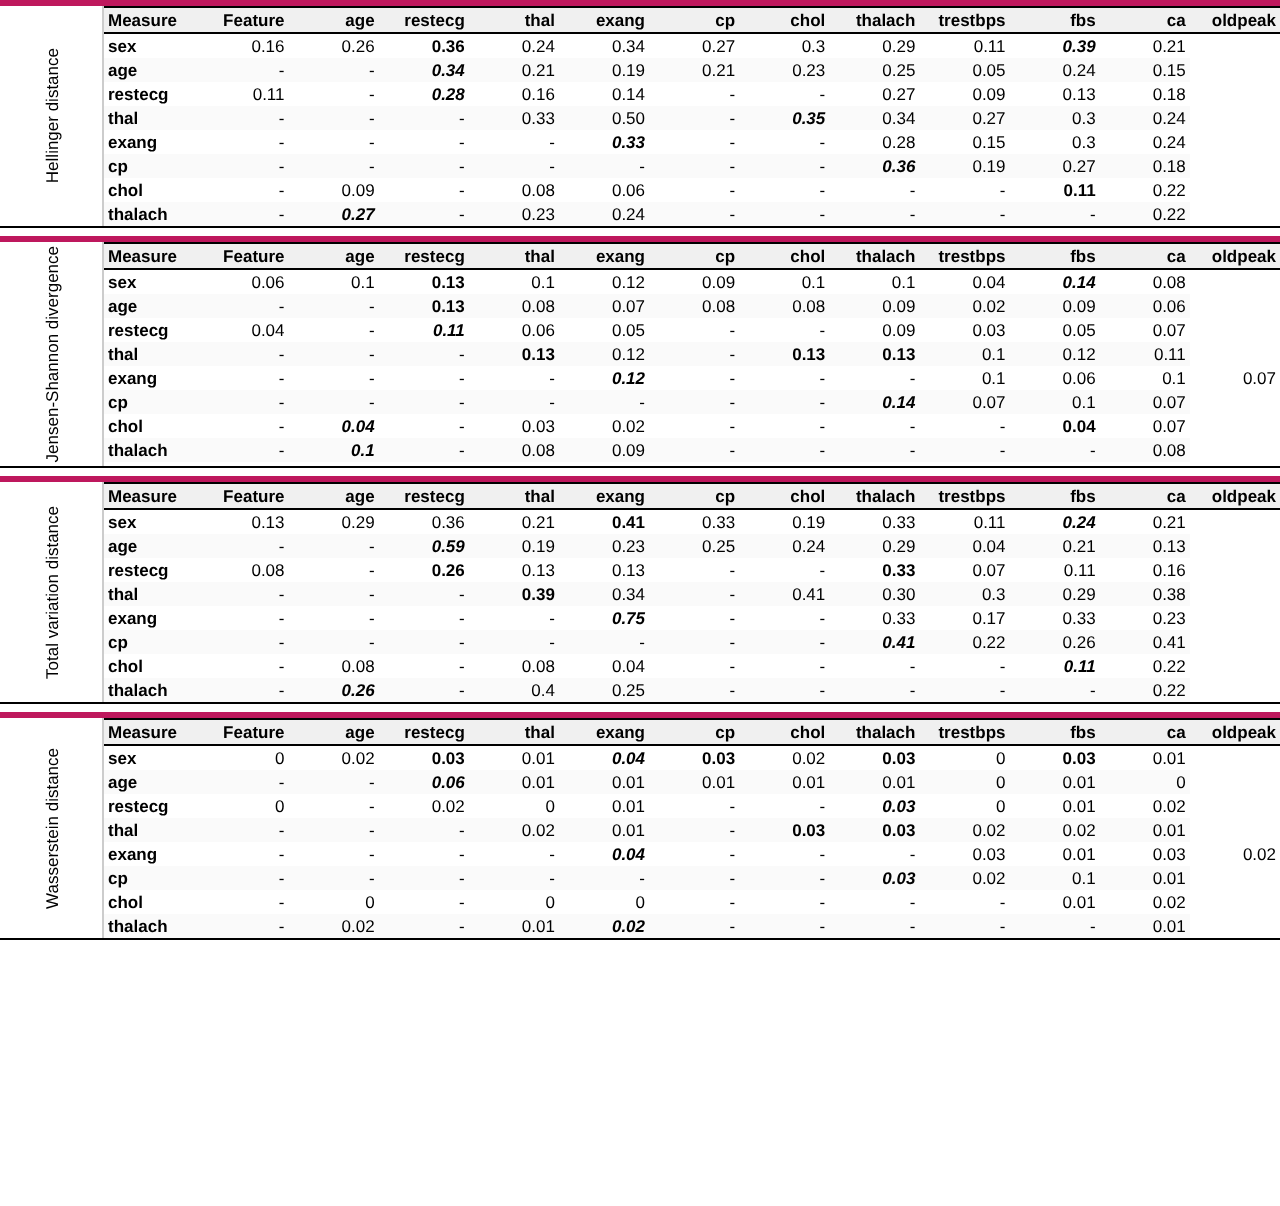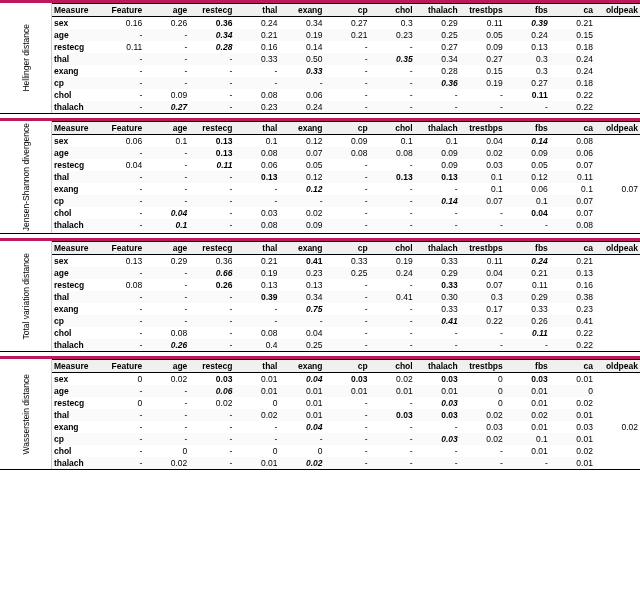--- a/index.html
+++ b/index.html
@@ -379,21 +379,21 @@
               <td>0.19</td>
               <td>0.33</td>
               <td>0.11</td>
               <td style="font-weight: bold; font-style: italic;">0.24</td>
               <td>0.21</td>
             </tr>
             <tr>
               <td style="text-align: left;">age</td>
               <td>-</td>
               <td>-</td>
-              <td style="font-weight: bold; font-style: italic;">0.66</td>
+              <td style="font-weight: bold; font-style: italic;">0.59</td>
               <td>0.19</td>
               <td>0.23</td>
               <td>0.25</td>
               <td>0.24</td>
               <td>0.29</td>
               <td>0.04</td>
               <td>0.21</td>
               <td>0.13</td>
             </tr>
             <tr>

